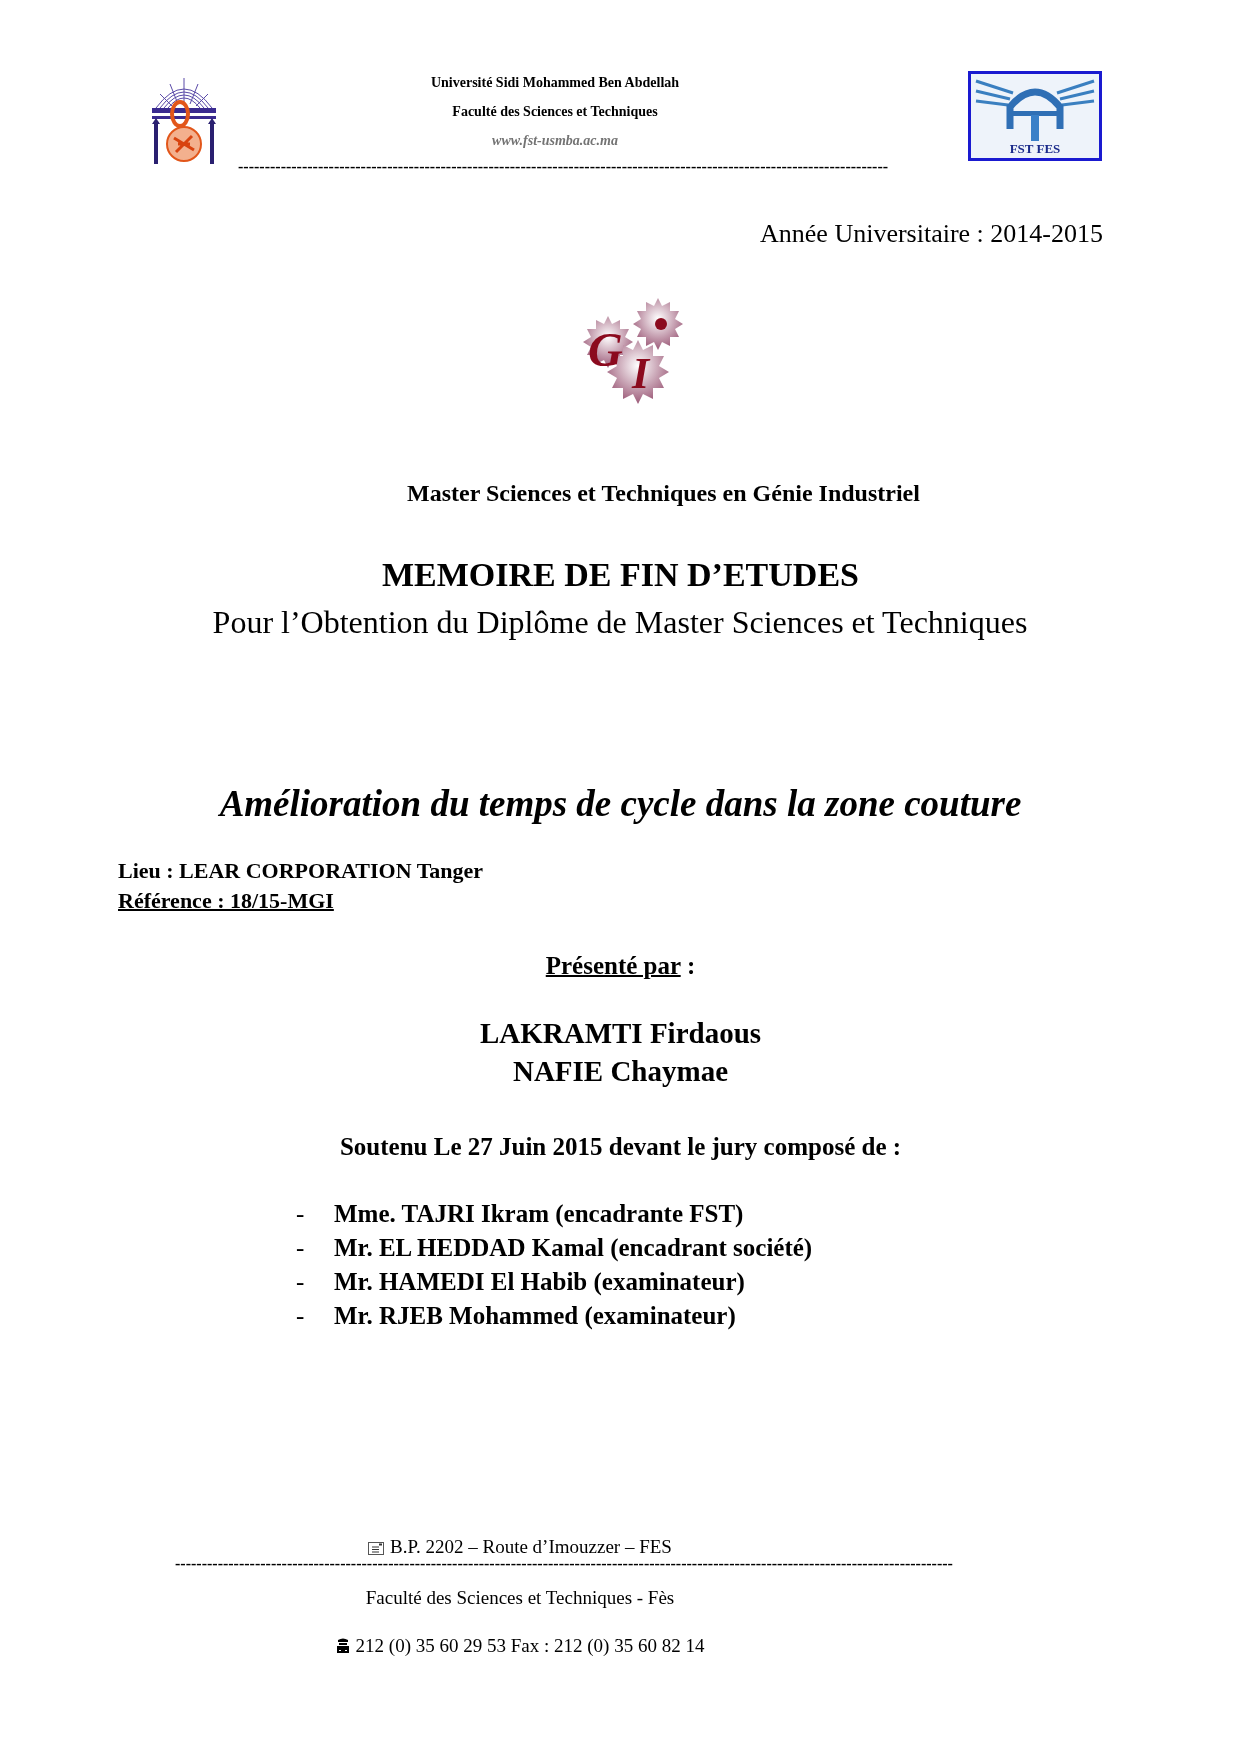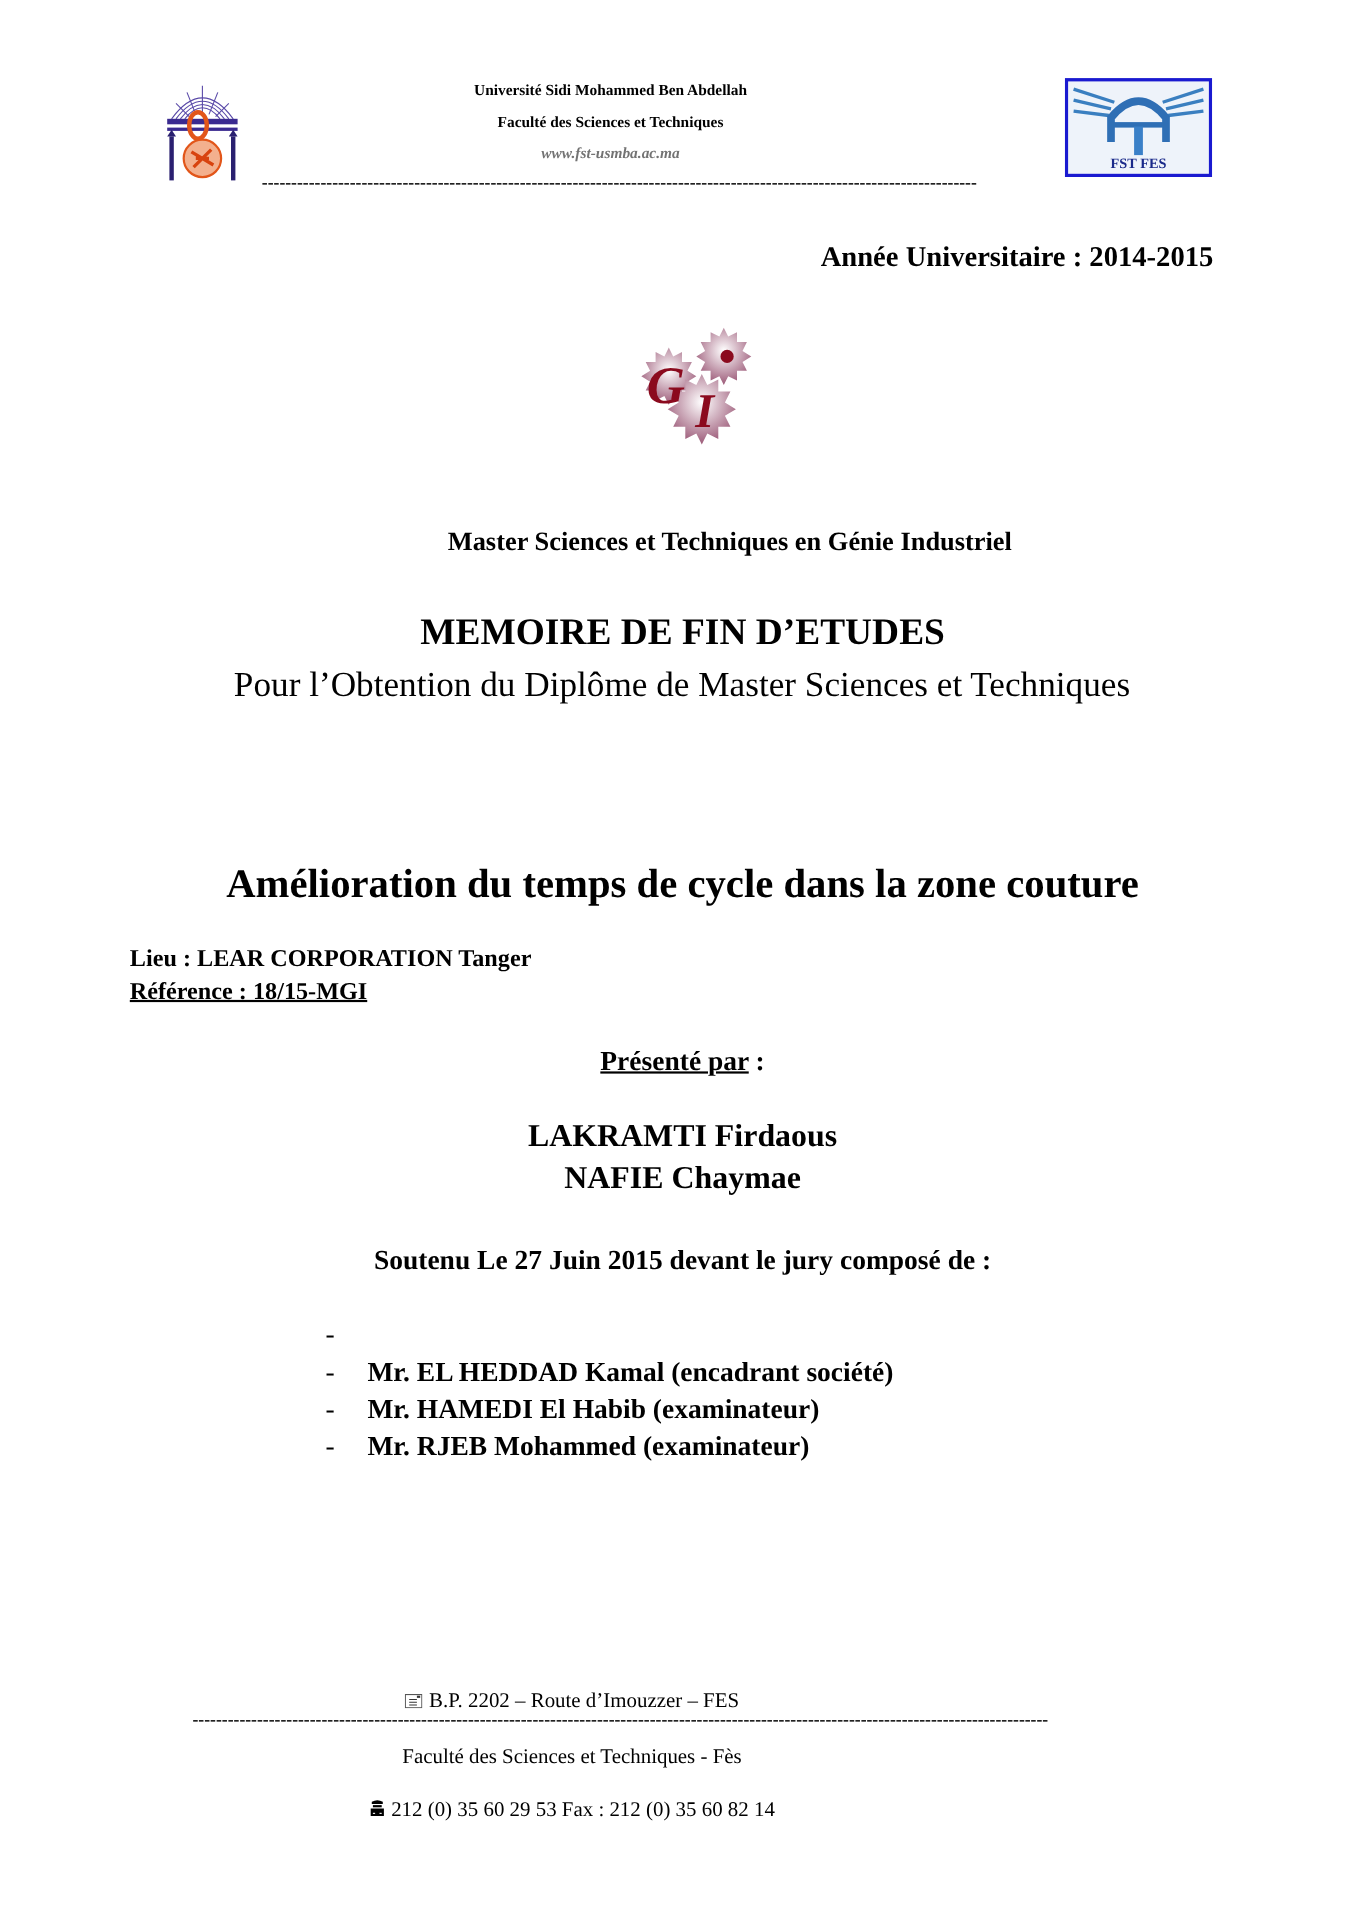--- a/index.html
+++ b/index.html
@@ -11,26 +11,26 @@
   #logo-right { left: 968px; top: 71px; width: 134px; height: 90px; }
   #logo-gi { left: 570px; top: 296px; width: 125px; height: 110px; }
 
   .hdr { left: 300px; width: 510px; font-size: 14px; font-weight: bold; text-align: center; }
   #hdr1 { top: 75px; }
   #hdr2 { top: 104px; }
   #hdr3 { top: 133px; color: #737373; font-style: italic; }
   .dash { overflow: hidden; white-space: nowrap; font-weight: bold; letter-spacing: 0px; color: #000; }
   #dash-top { left: 238px; top: 158px; width: 716px; font-size: 16px; }
 
-  #annee { left: 600px; width: 503px; top: 219px; font-size: 26px; font-weight: bold; text-align: right; }
+  #annee { left: 600px; width: 503px; top: 219px; font-size: 26px; font-weight: normal; text-align: right; }
 
   #master { left: 0; width: 1241px; top: 480px; font-size: 24px; font-weight: bold; text-align: center; margin-left: 43px; }
   #memoire { left: 0; width: 1241px; top: 556px; font-size: 34px; font-weight: bold; text-align: center; }
   #pour { left: 200px; width: 840px; top: 600px; font-size: 32px; text-align: center; line-height: 44px; }
-  #titre { left: 0; width: 1241px; top: 782px; font-size: 37px; font-weight: bold; text-align: center; }
+  #titre { left: 0; width: 1241px; top: 782px; font-size: 37px; font-weight: bold; text-align: center; font-style: italic; }
 
   #lieu { left: 118px; top: 858px; font-size: 22px; font-weight: bold; }
   #ref { left: 118px; top: 888px; font-size: 22px; font-weight: bold; }
   #ref .u { text-decoration: underline; text-decoration-thickness: 2px; }
 
   #presente { left: 0; width: 1241px; top: 952px; font-size: 25px; font-weight: bold; text-align: center; }
   #presente .u { text-decoration: underline; text-decoration-thickness: 2px; }
   #auth1 { left: 0; width: 1241px; top: 1017px; font-size: 29px; font-weight: bold; text-align: center; }
   #auth2 { left: 0; width: 1241px; top: 1055px; font-size: 29px; font-weight: bold; text-align: center; }
 
@@ -127,20 +127,21 @@
 
 <div id="presente" class="abs"><span class="u">Présenté par</span><span> :</span></div>
 <div id="auth1" class="abs">LAKRAMTI Firdaous</div>
 <div id="auth2" class="abs">NAFIE Chaymae</div>
 
 <div id="soutenu" class="abs">Soutenu Le 27 Juin 2015 devant le jury composé de :</div>
 
 <div id="jury" class="abs">
   <div class="jury-item">
       <span class="jury-dash">-</span>
+      <span>Mme. TAJRI Ikram (encadrante FST)</span>
     </div>
   <div class="jury-item">
       <span class="jury-dash">-</span>
       <span>Mr. EL HEDDAD Kamal (encadrant société)</span>
     </div>
   <div class="jury-item">
       <span class="jury-dash">-</span>
       <span>Mr. HAMEDI El Habib (examinateur)</span>
     </div>
   <div class="jury-item">

